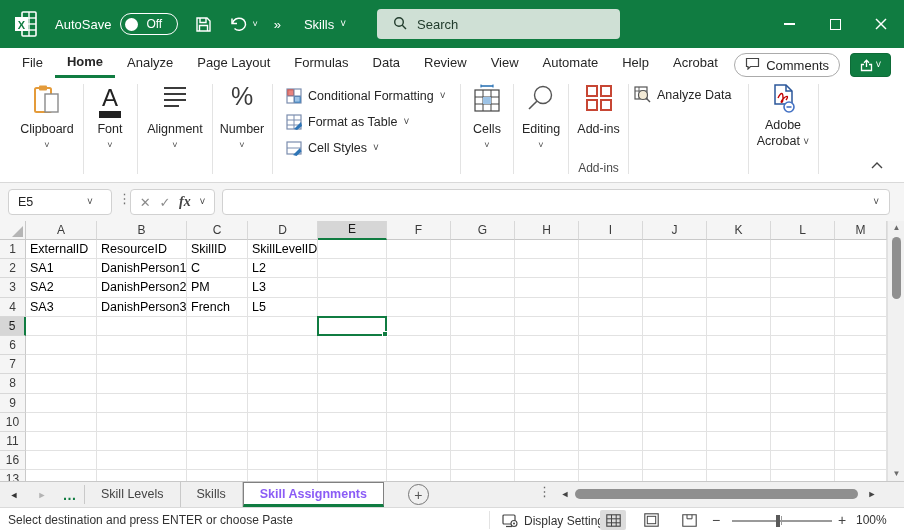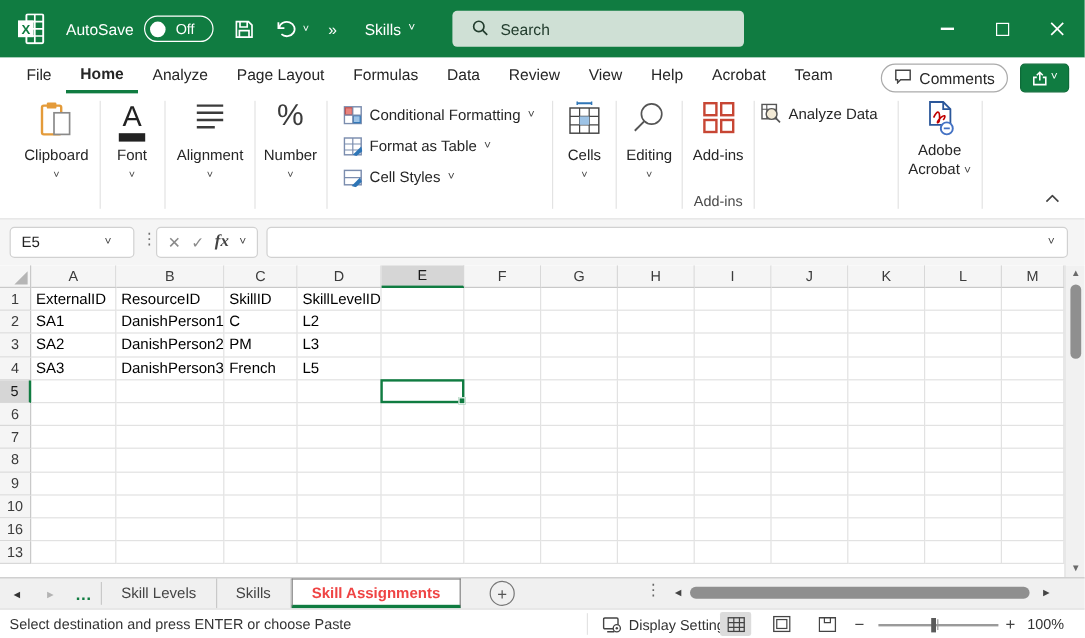--- a/index.html
+++ b/index.html
@@ -85,21 +85,21 @@
   .vscroll .arr.down { position:absolute; bottom:0; }
   .vthumb { position:absolute; left:4px; top:16px; width:9px; height:62px; background:#8f8f8f; border-radius:5px; }
 
   
   .tabstrip { top:481px; height:26px; background:#f0f0f0; border-top:1px solid #c8c8c8; display:flex; align-items:stretch; }
   .nav-arr { width:28px; display:flex; align-items:center; justify-content:center; font-size:9px; color:#333; }
   .nav-arr.disabled { color:#b3b3b3; }
   .sheet-more { width:28px; display:flex; align-items:center; justify-content:center; color:#107C41; font-weight:700; font-size:14px; letter-spacing:1px; }
   .strip-sep { width:1px; background:#c9c9c9; margin:3px 0; }
   .stab { padding:0 16px; font-size:12.5px; color:#444; line-height:25px; border-right:1px solid #c9c9c9; white-space:nowrap; }
-  .stab.active { background:#fff; color:#ef4444; font-weight:700; border:1px solid #808080; border-bottom:3px solid #107C41; line-height:22px; }
+  .stab.active { background:#fff; color:#8b5cf6; font-weight:700; border:1px solid #808080; border-bottom:3px solid #107C41; line-height:22px; }
   .newsheet { margin-left:24px; align-self:center; width:21px; height:21px; border:1.5px solid #767676; border-radius:50%; display:flex; align-items:center; justify-content:center; color:#555; font-size:14px; line-height:1; }
   .strip-split { position:absolute; left:538px; top:484px; color:#666; font-size:13px; }
   .hscroll-left { position:absolute; left:557px; top:481px; height:26px; width:16px; display:flex; align-items:center; justify-content:center; font-size:9px; color:#444; }
   .hthumb { position:absolute; left:575px; top:489px; width:283px; height:10px; background:#8f8f8f; border-radius:5px; }
   .hscroll-right { position:absolute; left:864px; top:481px; height:26px; width:16px; display:flex; align-items:center; justify-content:center; font-size:9px; color:#444; }
 
   
   .statusbar { top:507px; height:25px; background:#fff; border-top:1px solid #dadada; font-size:12px; color:#333; }
   .status-msg { position:absolute; left:8px; top:5px; }
   .status-sep { position:absolute; left:489px; top:3px; height:18px; width:1px; background:#e3e3e3; }
@@ -180,20 +180,21 @@
 <div class="band tabrow">
   <div style="display:flex">
       <div class="rtab">File</div>
       <div class="rtab active">Home</div>
       <div class="rtab">Analyze</div>
       <div class="rtab">Page Layout</div>
       <div class="rtab">Formulas</div>
       <div class="rtab">Data</div>
       <div class="rtab">Review</div>
       <div class="rtab">View</div>
+      <div class="rtab">Automate</div>
       <div class="rtab">Help</div>
       <div class="rtab">Acrobat</div>
       <div class="rtab">Team</div>
     </div>
 </div>
 <div class="comments-btn">
   <span>
     <svg width="15" height="13" viewBox="0 0 15 13">
       <path d="M1.5 1.5h12v8h-8l-2.5 2.5v-2.5h-1.5z" fill="none" stroke="#444" stroke-width="1.2"></path>
     </svg>
@@ -567,20 +568,36 @@
         <div class="gcell" style="width: 64px;"></div>
         <div class="gcell" style="width: 64px;"></div>
         <div class="gcell" style="width: 64px;"></div>
         <div class="gcell" style="width: 64px;"></div>
         <div class="gcell" style="width: 64px;"></div>
         <div class="gcell" style="width: 64px;"></div>
         <div class="gcell" style="width: 64px;"></div>
         <div class="gcell" style="width: 52px;"></div>
       </div>
       <div class="grow">
+        <div class="rowhdr">11</div>
+        <div class="gcell" style="width: 71px;"></div>
+        <div class="gcell" style="width: 90px;"></div>
+        <div class="gcell" style="width: 61px;"></div>
+        <div class="gcell" style="width: 70px;"></div>
+        <div class="gcell" style="width: 69px;"></div>
+        <div class="gcell" style="width: 64px;"></div>
+        <div class="gcell" style="width: 64px;"></div>
+        <div class="gcell" style="width: 64px;"></div>
+        <div class="gcell" style="width: 64px;"></div>
+        <div class="gcell" style="width: 64px;"></div>
+        <div class="gcell" style="width: 64px;"></div>
+        <div class="gcell" style="width: 64px;"></div>
+        <div class="gcell" style="width: 52px;"></div>
+      </div>
+      <div class="grow">
         <div class="rowhdr">16</div>
         <div class="gcell" style="width: 71px;"></div>
         <div class="gcell" style="width: 90px;"></div>
         <div class="gcell" style="width: 61px;"></div>
         <div class="gcell" style="width: 70px;"></div>
         <div class="gcell" style="width: 69px;"></div>
         <div class="gcell" style="width: 64px;"></div>
         <div class="gcell" style="width: 64px;"></div>
         <div class="gcell" style="width: 64px;"></div>
         <div class="gcell" style="width: 64px;"></div>

